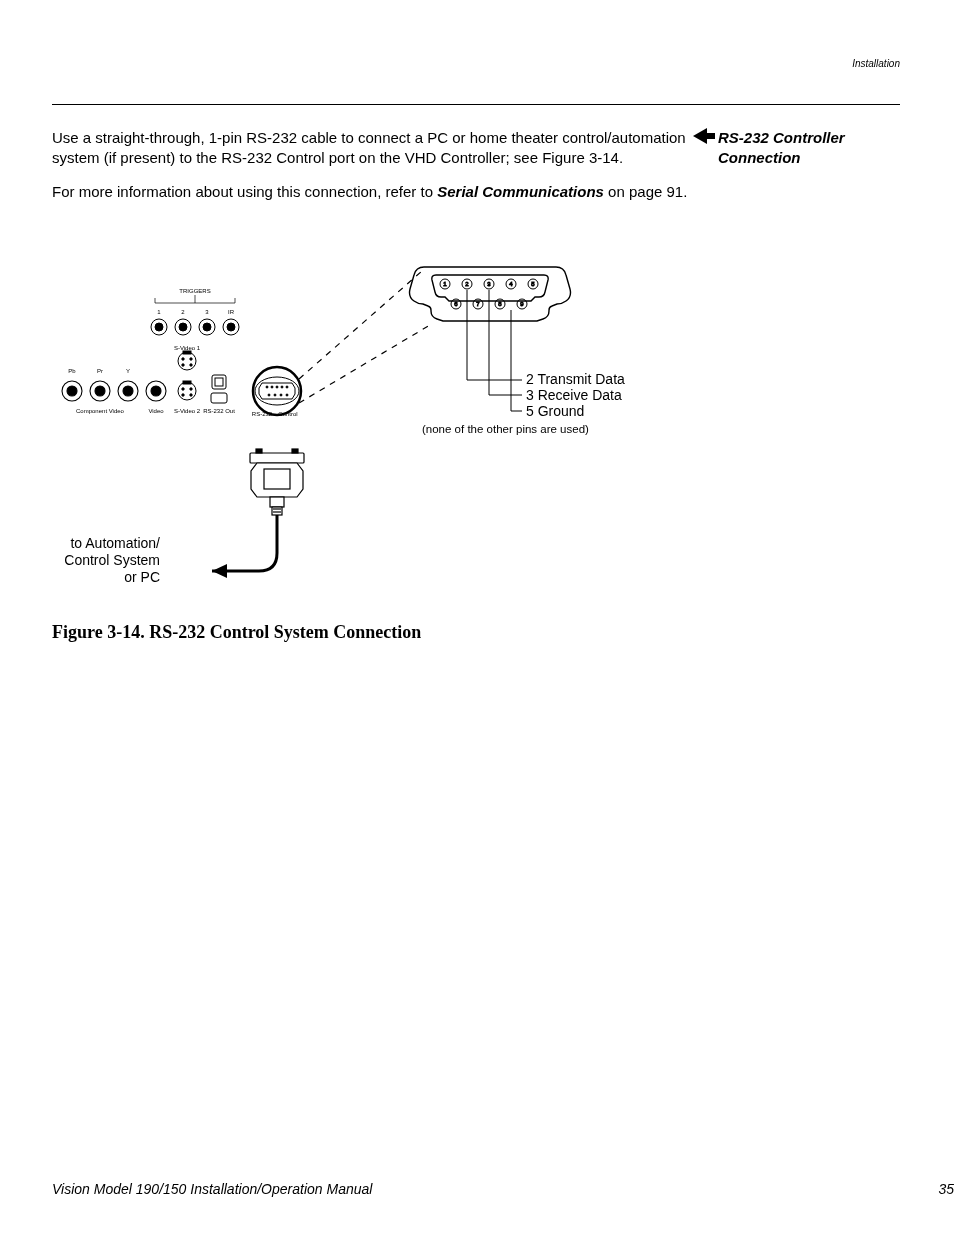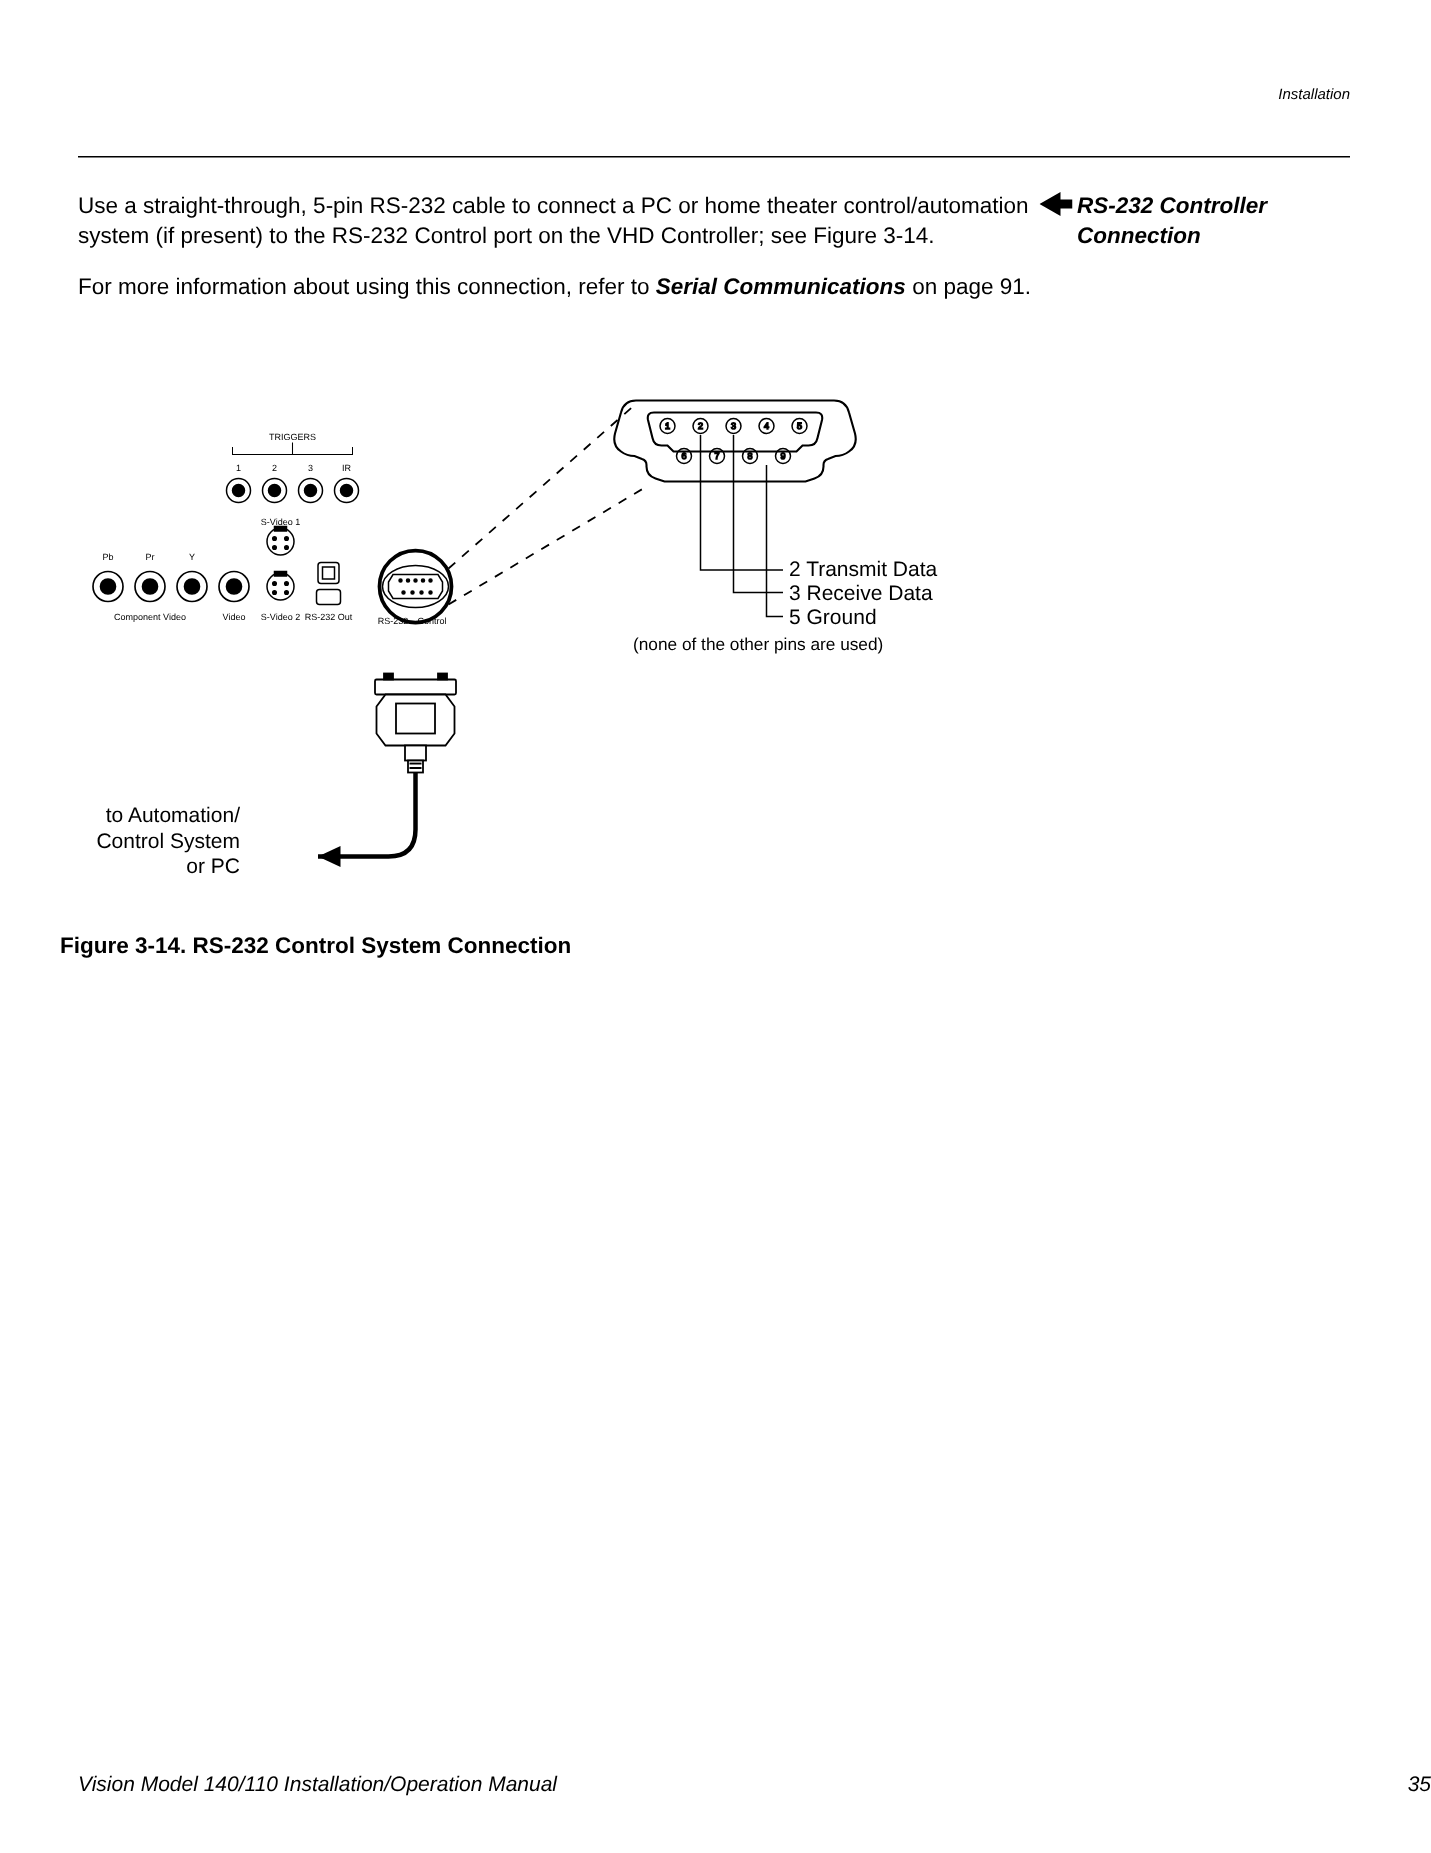--- a/index.html
+++ b/index.html
@@ -65,23 +65,24 @@
   .figure-frame {
     position: absolute;
     top: 253px;
     left: 52px;
     width: 640px;
     height: 340px;
   }
   .fig-caption {
     position: absolute;
     top: 622px;
-    left: 40px;
-    font-size: 15px;
+    left: 52px;
+    font-size: 18px;
     font-weight: 700;
+    font-family: Liberation Serif, serif;
   }
   .fig-text {
     font-family: Arial, sans-serif;
     font-size: 14px;
     color: #000;
   }
   .fig-text-small {
     font-family: Arial, sans-serif;
     font-size: 11.5px;
     color: #000;
@@ -122,21 +123,21 @@
       <polygon points="0,8 14,0 14,5 22,5 22,11 14,11 14,16" fill="#000"></polygon>
     </svg>
   </div>
   <div class="side-heading">
     <span>RS-232 Controller</span><br>
     <span>Connection</span>
   </div>
 
   <div class="body-col">
     <p>
-      <span>Use a straight-through, 5-pin RS-232 cable to connect a PC or home theater control/automation system (if present) to the RS-232 Control port on the VHD Controller; see Figure 3-14.</span>
+      <span>Use a straight-through, 1-pin RS-232 cable to connect a PC or home theater control/automation system (if present) to the RS-232 Control port on the VHD Controller; see Figure 3-14.</span>
     </p>
     <p>
       <span>For more information about using this connection, refer to </span><span class="bold-italic">Serial Communications</span><span> on page 91.</span>
     </p>
   </div>
 
   <div class="figure-frame">
     <svg width="640" height="340" viewBox="0 0 640 340">
 
       <text x="143" y="40" text-anchor="middle" class="fig-text-tiny">TRIGGERS</text>
@@ -303,16 +304,16 @@
 
       <text x="108" y="295" text-anchor="end" class="fig-text">to Automation/</text>
       <text x="108" y="312" text-anchor="end" class="fig-text">Control System</text>
       <text x="108" y="329" text-anchor="end" class="fig-text">or PC</text>
 
     </svg>
   </div>
 
   <div class="fig-caption">Figure 3-14. RS-232 Control System Connection</div>
 
-  <div class="footer-left">Vision Model 140/110 Installation/Operation Manual</div>
+  <div class="footer-left">Vision Model 190/150 Installation/Operation Manual</div>
   <div class="footer-center">35</div>
 
 </div>
 
 </body></html>

